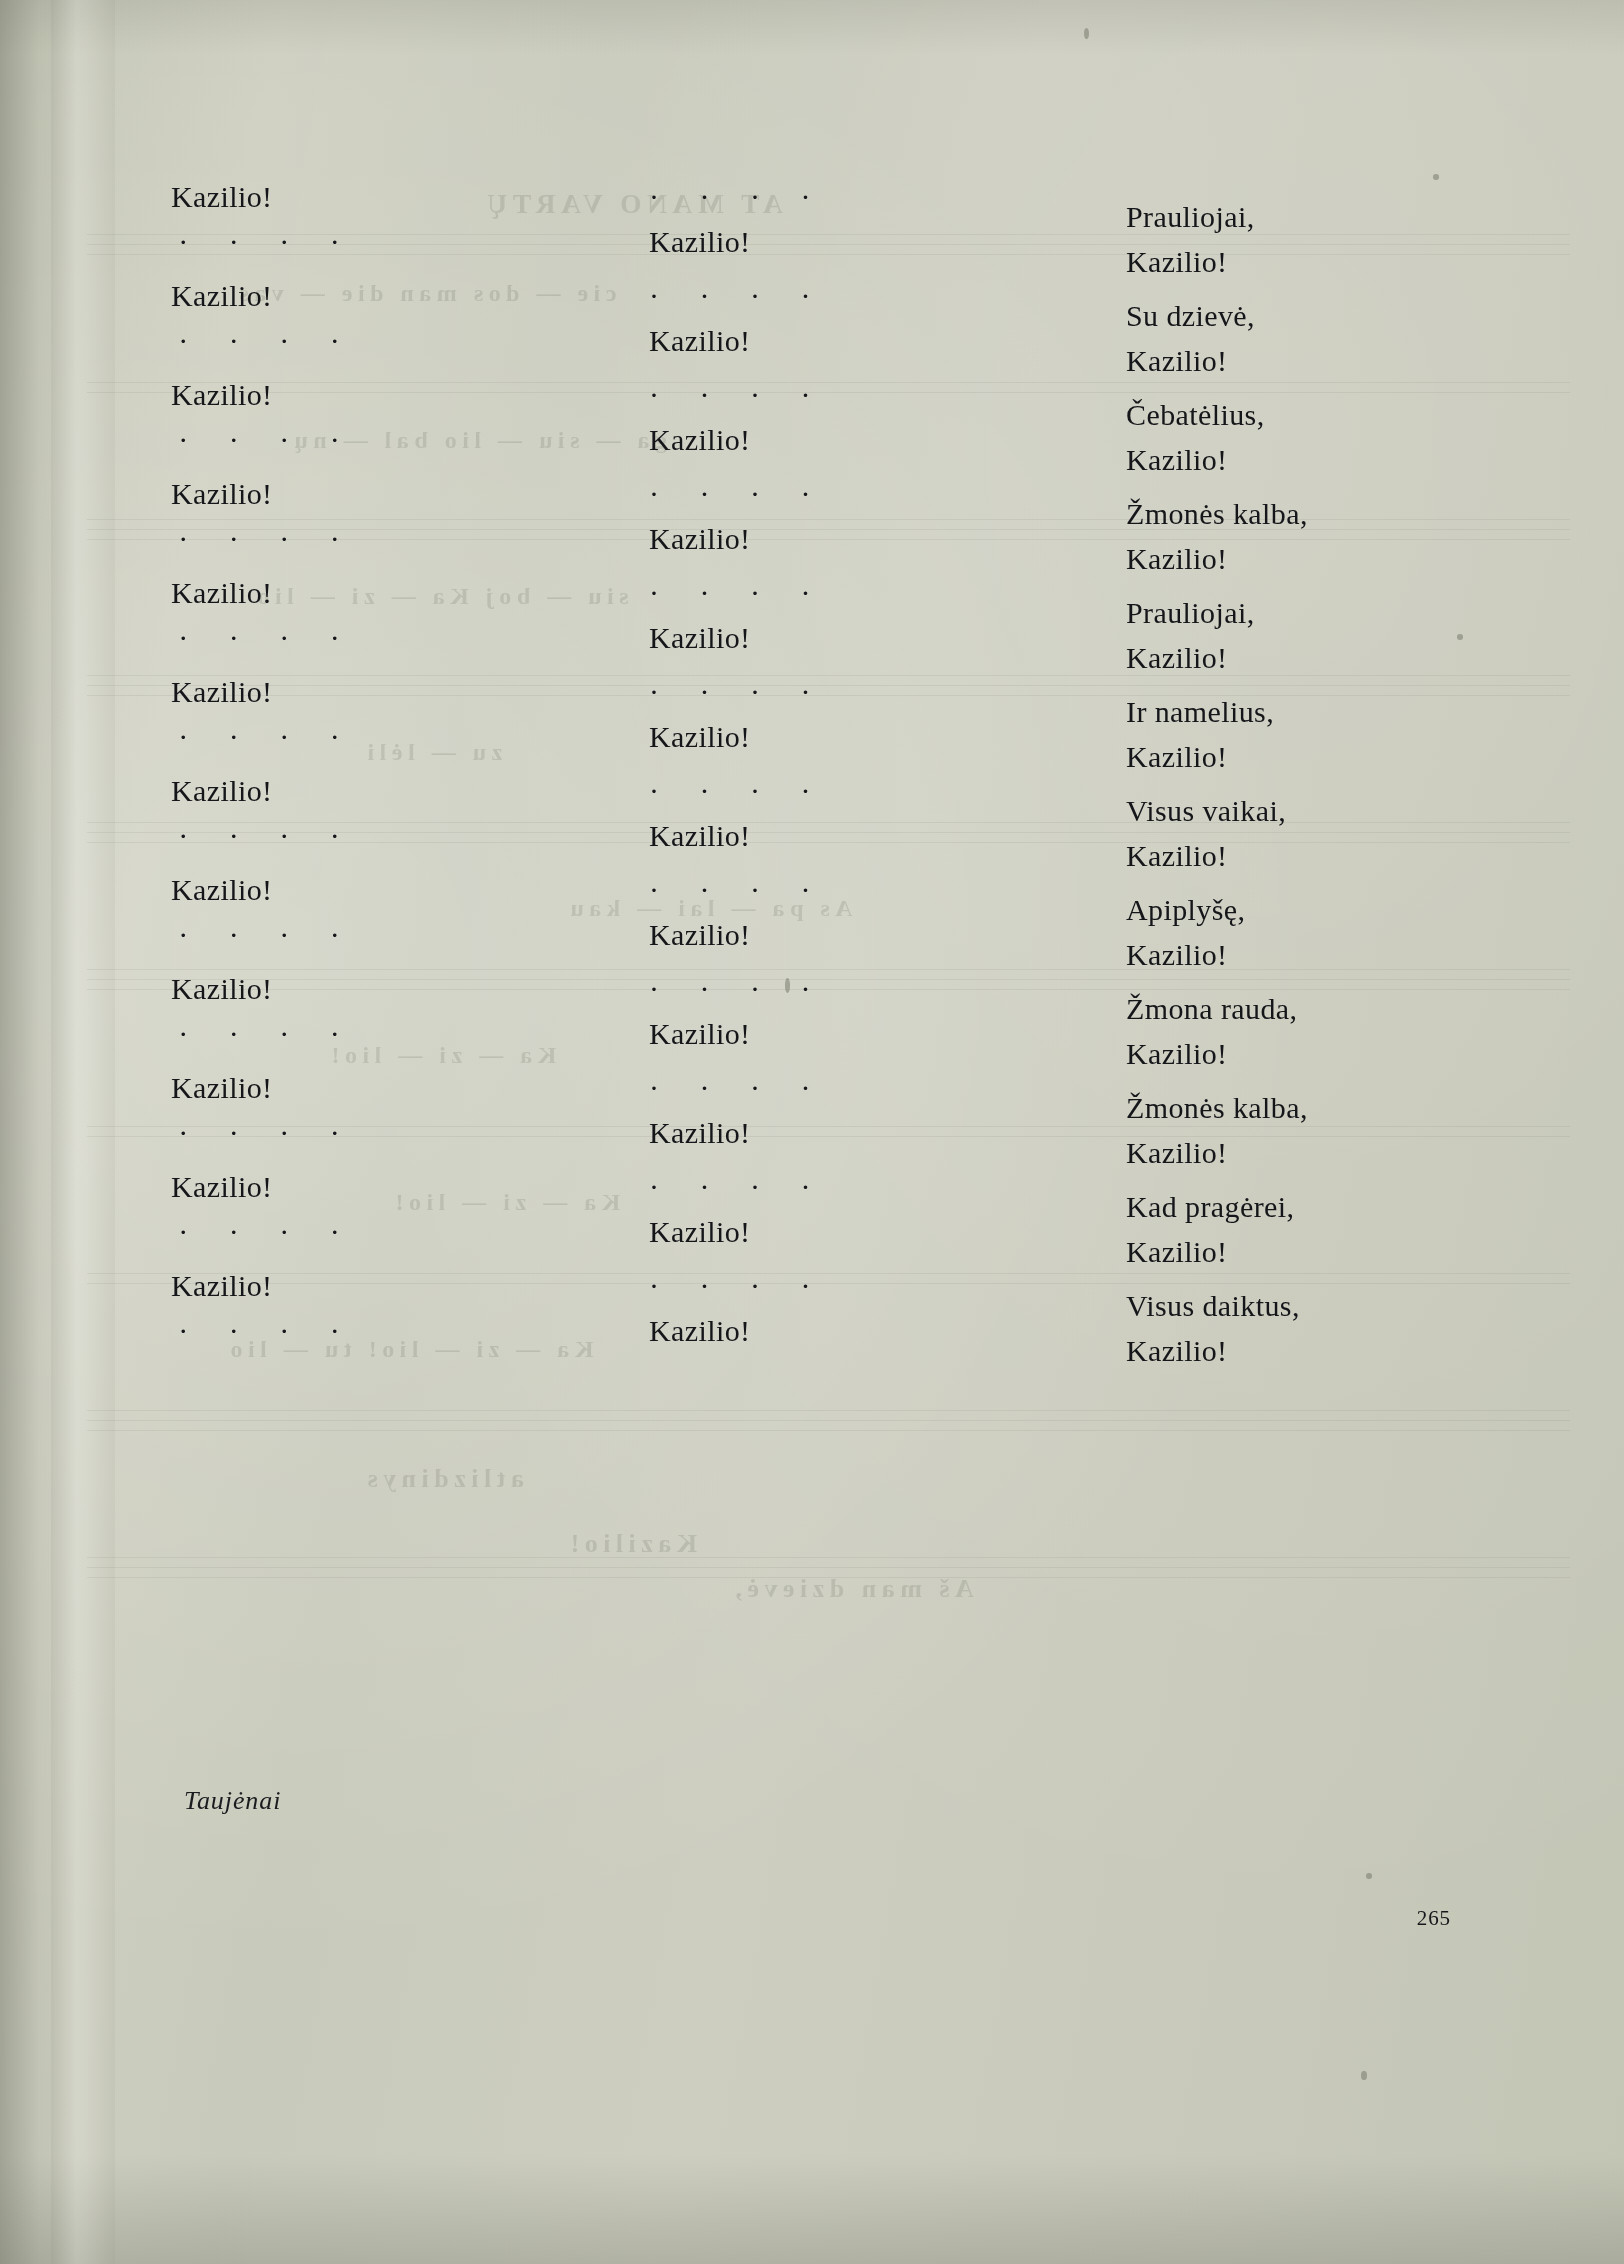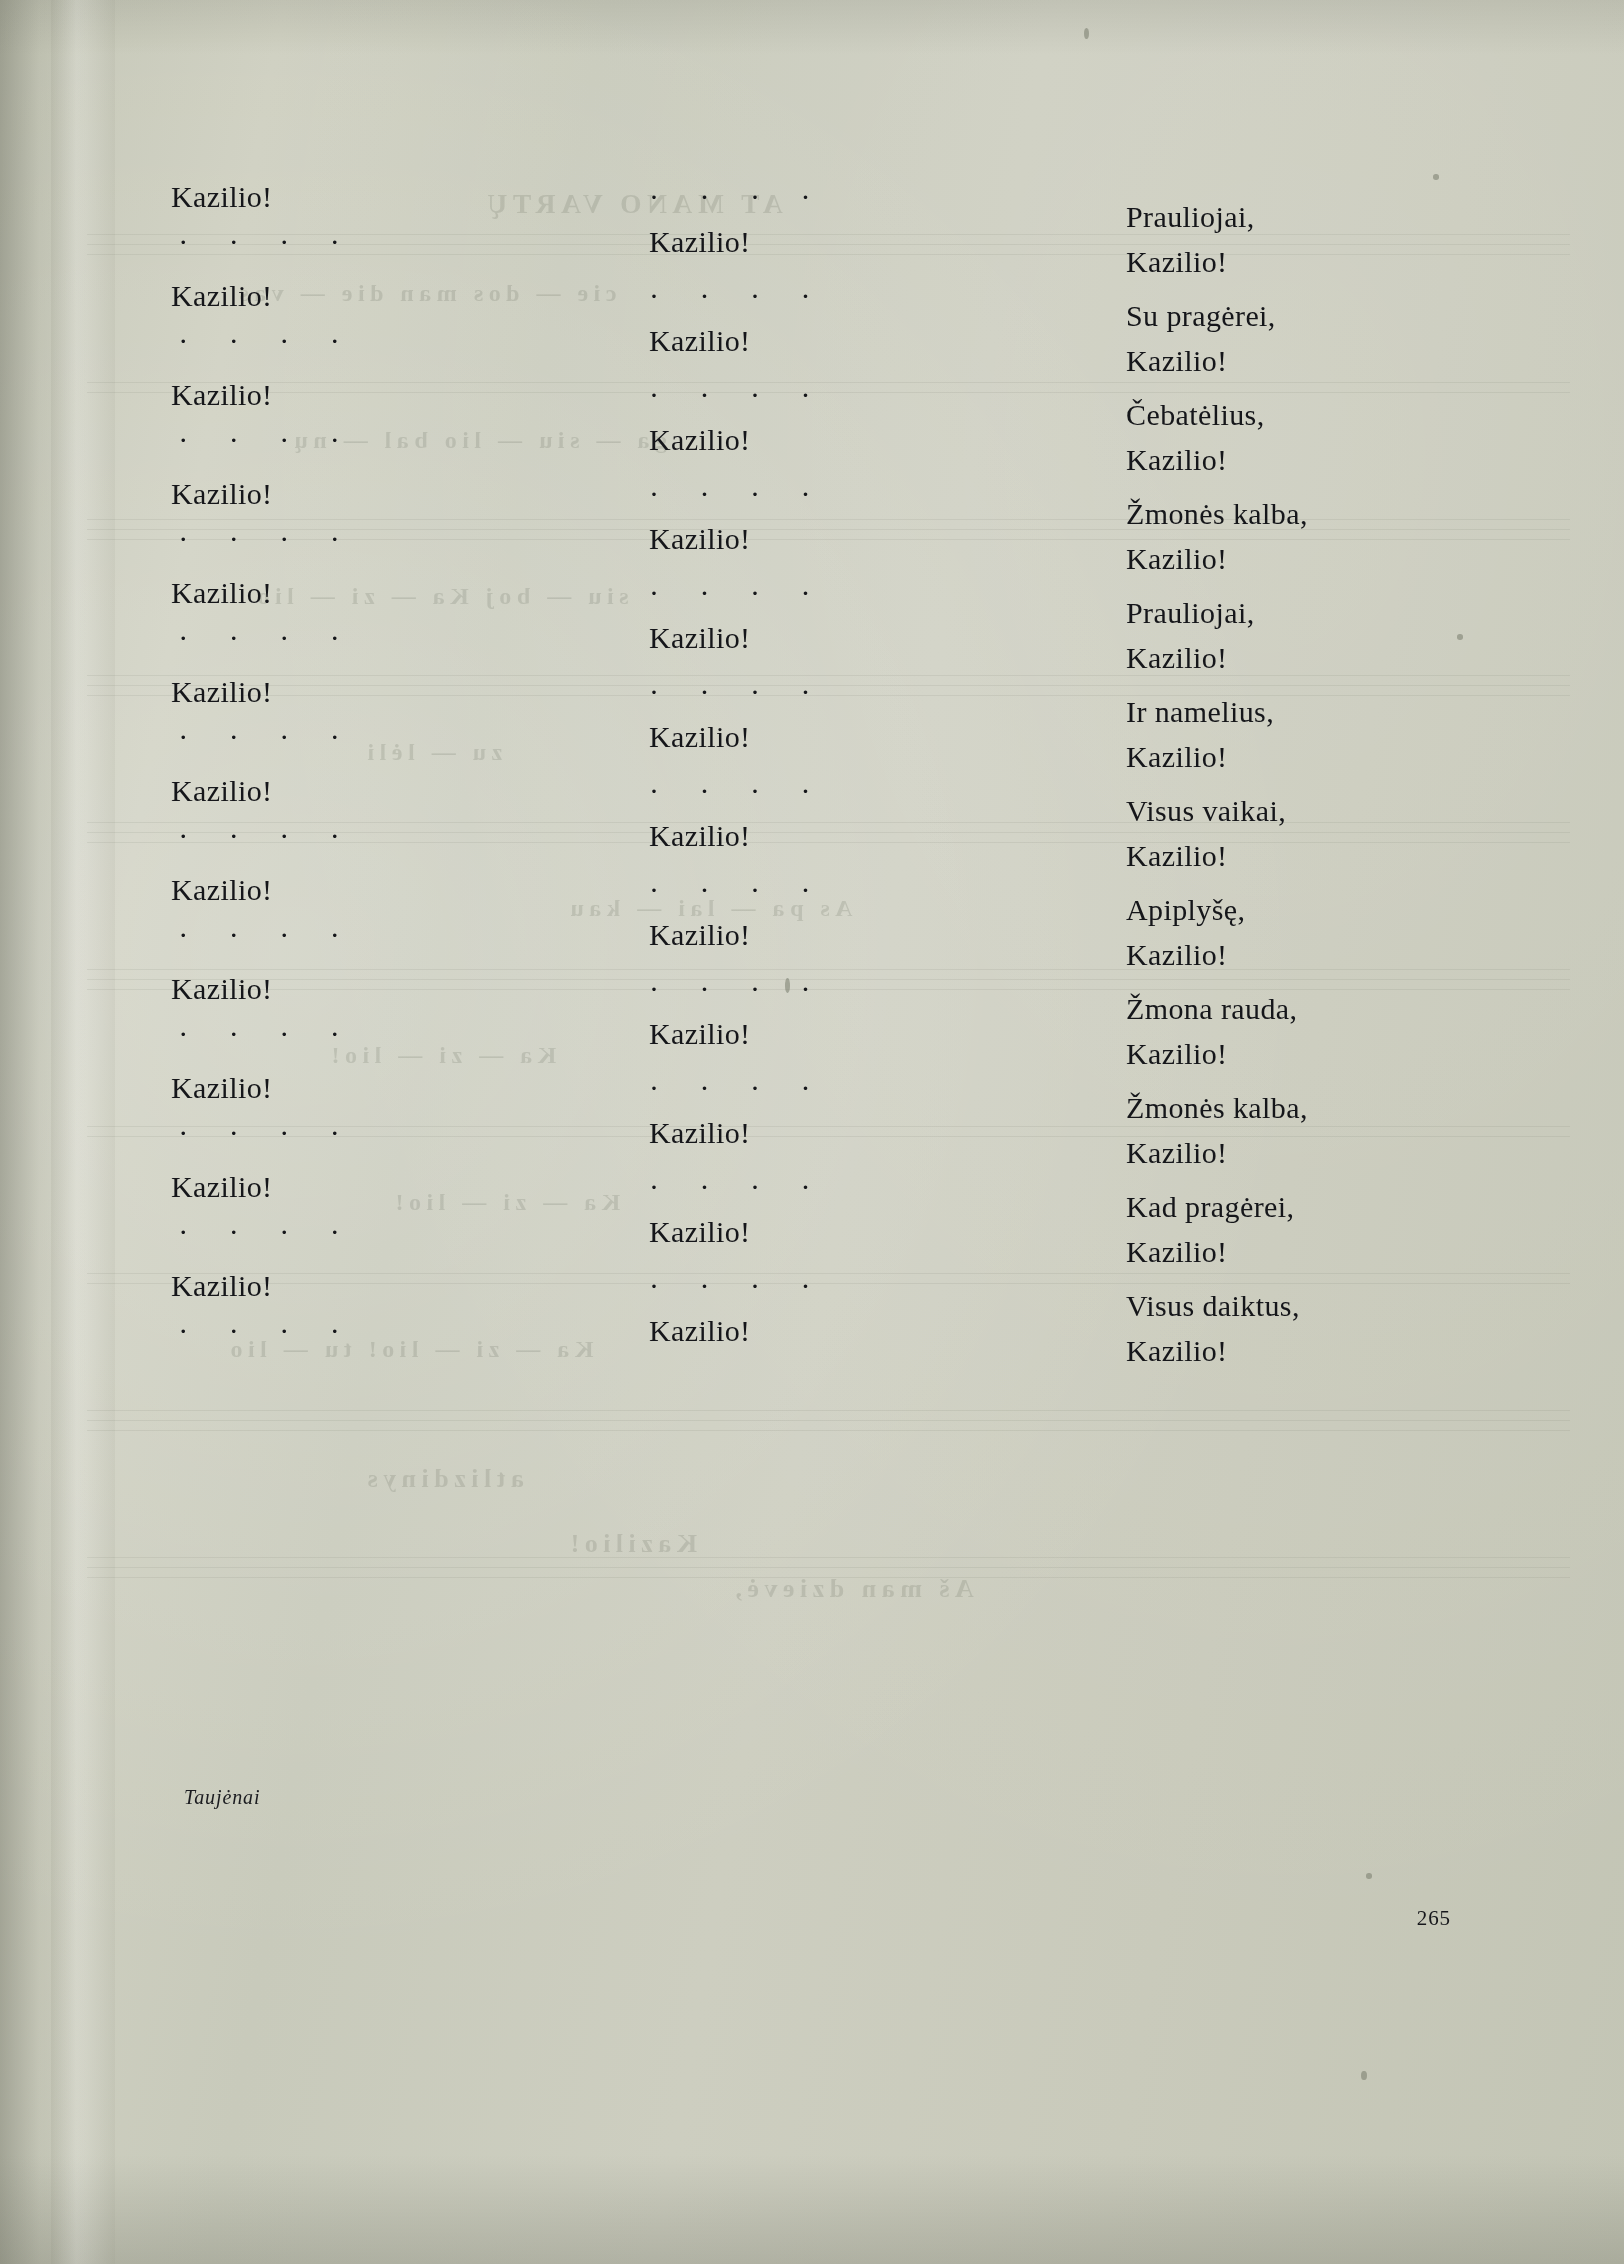--- a/index.html
+++ b/index.html
@@ -119,21 +119,21 @@
     letter-spacing: 16.5px;
     font-size: 30px;
   }
   .line.dots.left { padding-left: 7.3px; }
   .line.dots.mid { padding-left: 0px; }
 
   .place {
     position: absolute;
     left: 184px;
     top: 1786px;
-    font-size: 20px;
+    font-size: 26px;
     font-style: italic;
     color: #1b1c20;
     letter-spacing: 0.9px;
   }
 
   .folio {
     position: absolute;
     right: 174px;
     top: 1906px;
     font-size: 21px;
@@ -205,21 +205,21 @@
       <div class="stanza">
         <div class="col c1">
           <div class="line">Kazilio!</div>
           <div class="line dots left">· · · ·</div>
         </div>
         <div class="col c2">
           <div class="line dots mid">· · · ·</div>
           <div class="line">Kazilio!</div>
         </div>
         <div class="col c3">
-          <div class="line">Su pragėrei,</div>
+          <div class="line">Su dzievė,</div>
           <div class="line">Kazilio!</div>
         </div>
       </div>
 
       <div class="stanza">
         <div class="col c1">
           <div class="line">Kazilio!</div>
           <div class="line dots left">· · · ·</div>
         </div>
         <div class="col c2">

